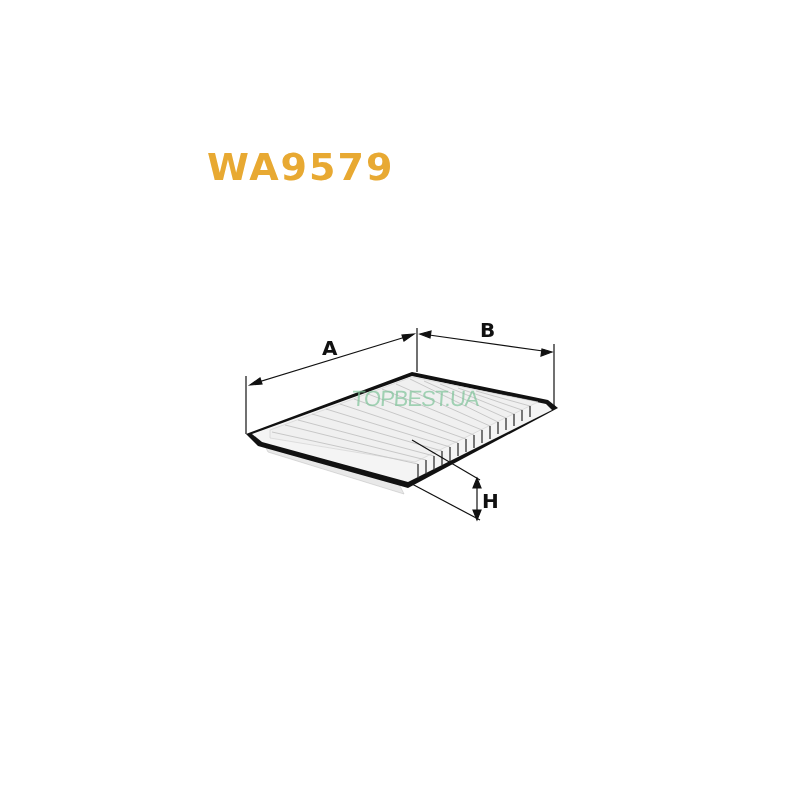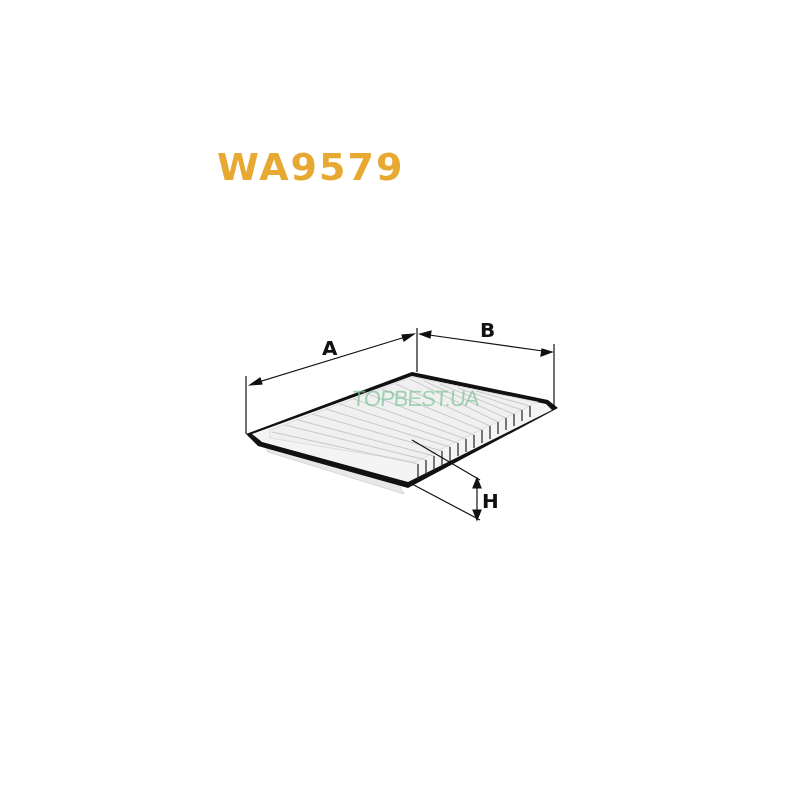--- a/index.html
+++ b/index.html
@@ -1,17 +1,17 @@
 <!DOCTYPE html>
 <html><head>
 <meta charset="utf-8">
 <style>
   html,body{margin:0;padding:0;background:#ffffff;}
   body{width:800px;height:800px;position:relative;overflow:hidden;font-family:"DejaVu Sans",sans-serif;}
-  .title{position:absolute;left:217px;top:148px;font-family:"DejaVu Sans",sans-serif;font-weight:bold;font-size:38px;color:#E8A932;letter-spacing:2px;line-height:1;}
+  .title{position:absolute;left:207px;top:148px;font-family:"DejaVu Sans",sans-serif;font-weight:bold;font-size:38px;color:#E8A932;letter-spacing:2px;line-height:1;}
   .diagram{position:absolute;left:0;top:0;width:800px;height:800px;}
   .dim-label{position:absolute;font-family:"DejaVu Sans",sans-serif;font-weight:bold;font-size:20px;color:#111;}
   .wm{position:absolute;left:352px;top:386px;font-family:"Liberation Sans",sans-serif;font-size:22px;color:#7fc49a;opacity:0.7;letter-spacing:-1px;transform:skewX(-4deg);}
 </style>
 </head>
 <body>
 
 <div class="title">WA9579</div>
 
 <svg class="diagram" viewBox="0 0 800 800" xmlns="http://www.w3.org/2000/svg">

